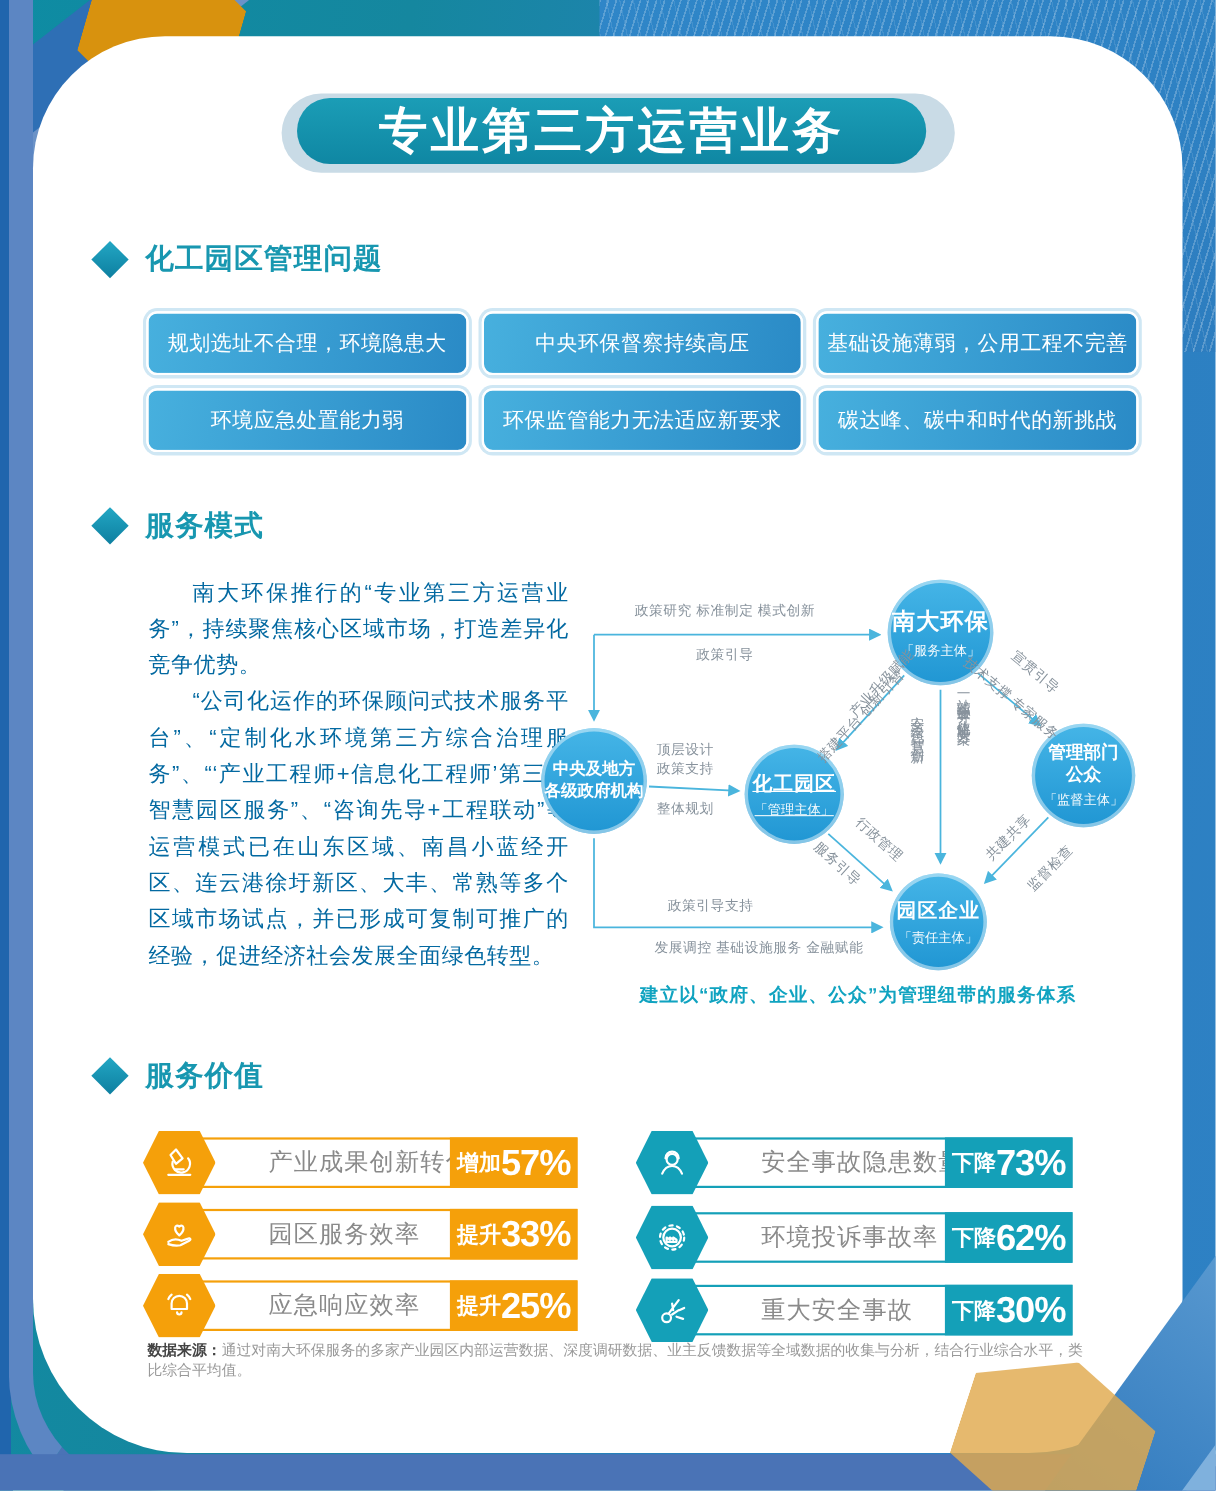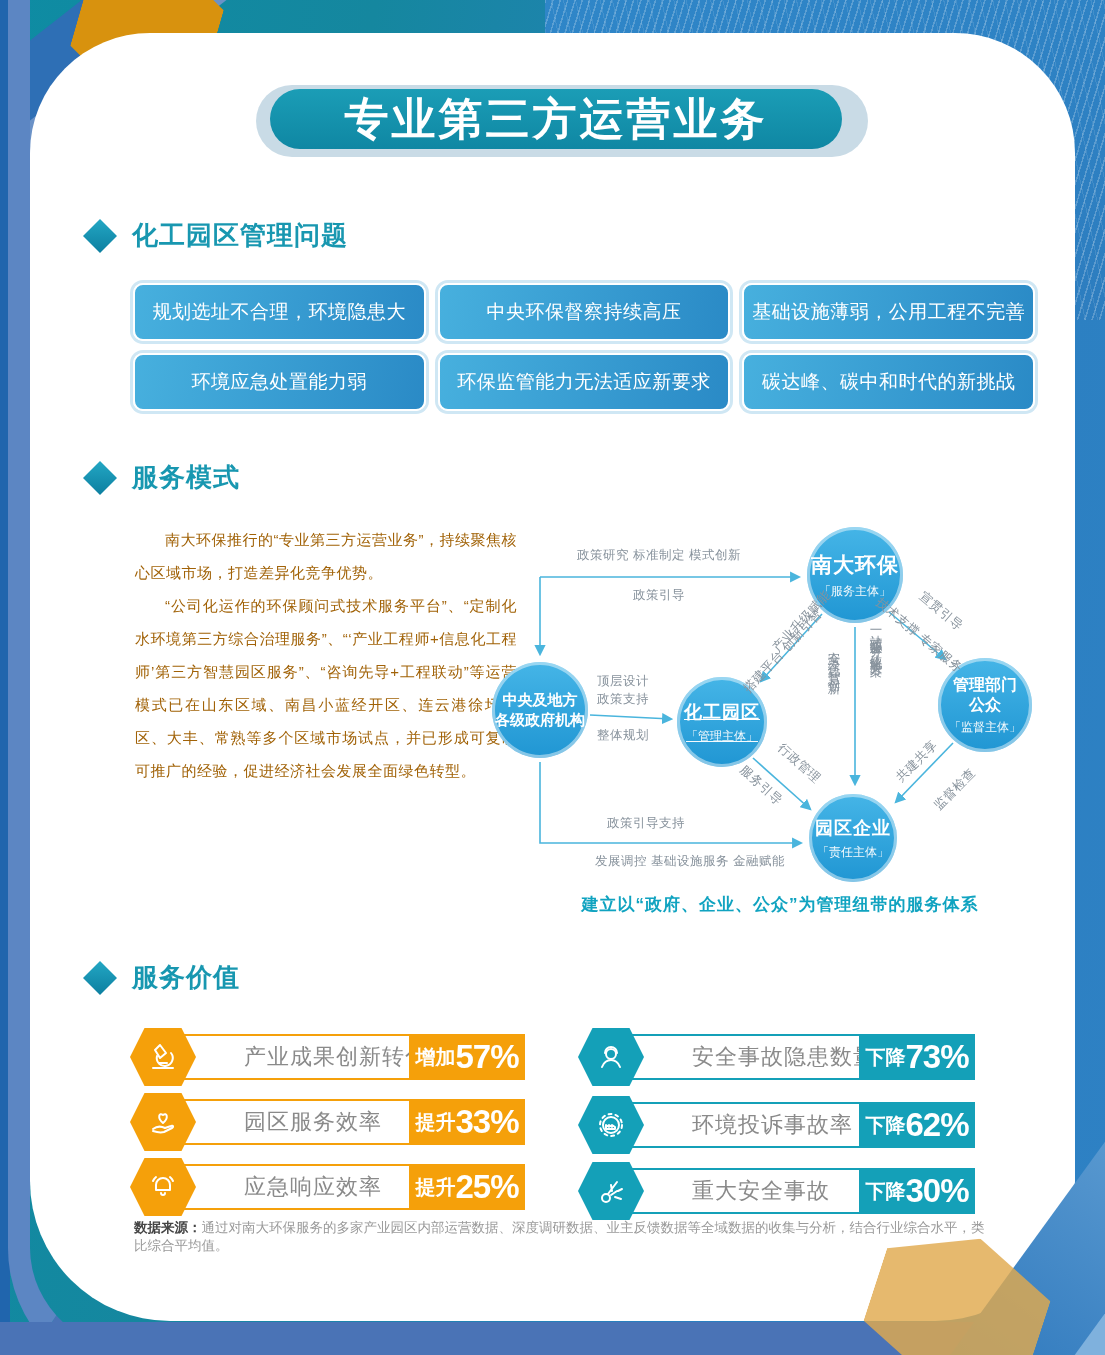--- a/index.html
+++ b/index.html
@@ -47,21 +47,21 @@
   
   .boxes{position:absolute;left:103px;top:250px;width:902px;display:grid;
     grid-template-columns:1fr 1fr 1fr;gap:12px;}
   .pbox{height:54px;border-radius:10px;border:2px solid #fff;
     background:linear-gradient(100deg,#47b0de,#2a8ac6);
     box-shadow:0 0 0 3px #cfe7f4;
     display:flex;align-items:center;justify-content:center;
     color:#fff;font-size:19px;letter-spacing:.5px;}
   
   .model-text{position:absolute;left:105px;top:490px;width:382px;}
-  .model-text p{margin:0;font-size:15px;line-height:33px;color:#a16207;
+  .model-text p{margin:0;font-size:20px;line-height:33px;color:#0369a1;
     text-align:justify;text-indent:2em;letter-spacing:.5px;}
   
   .diagram{position:absolute;left:455px;top:482px;width:590px;height:430px;}
   .diagram svg.links{position:absolute;left:0;top:0;}
   .node{position:absolute;border-radius:50%;color:#fff;text-align:center;
     background:linear-gradient(180deg,#45b5e7,#2096d3);
     box-shadow:inset 0 0 0 3px rgba(255,255,255,.45);
     display:flex;flex-direction:column;align-items:center;justify-content:center;}
   .node .n-big{font-size:21px;font-weight:bold;letter-spacing:1px;}
   .node .n-med{font-size:18px;font-weight:bold;letter-spacing:1px;}

